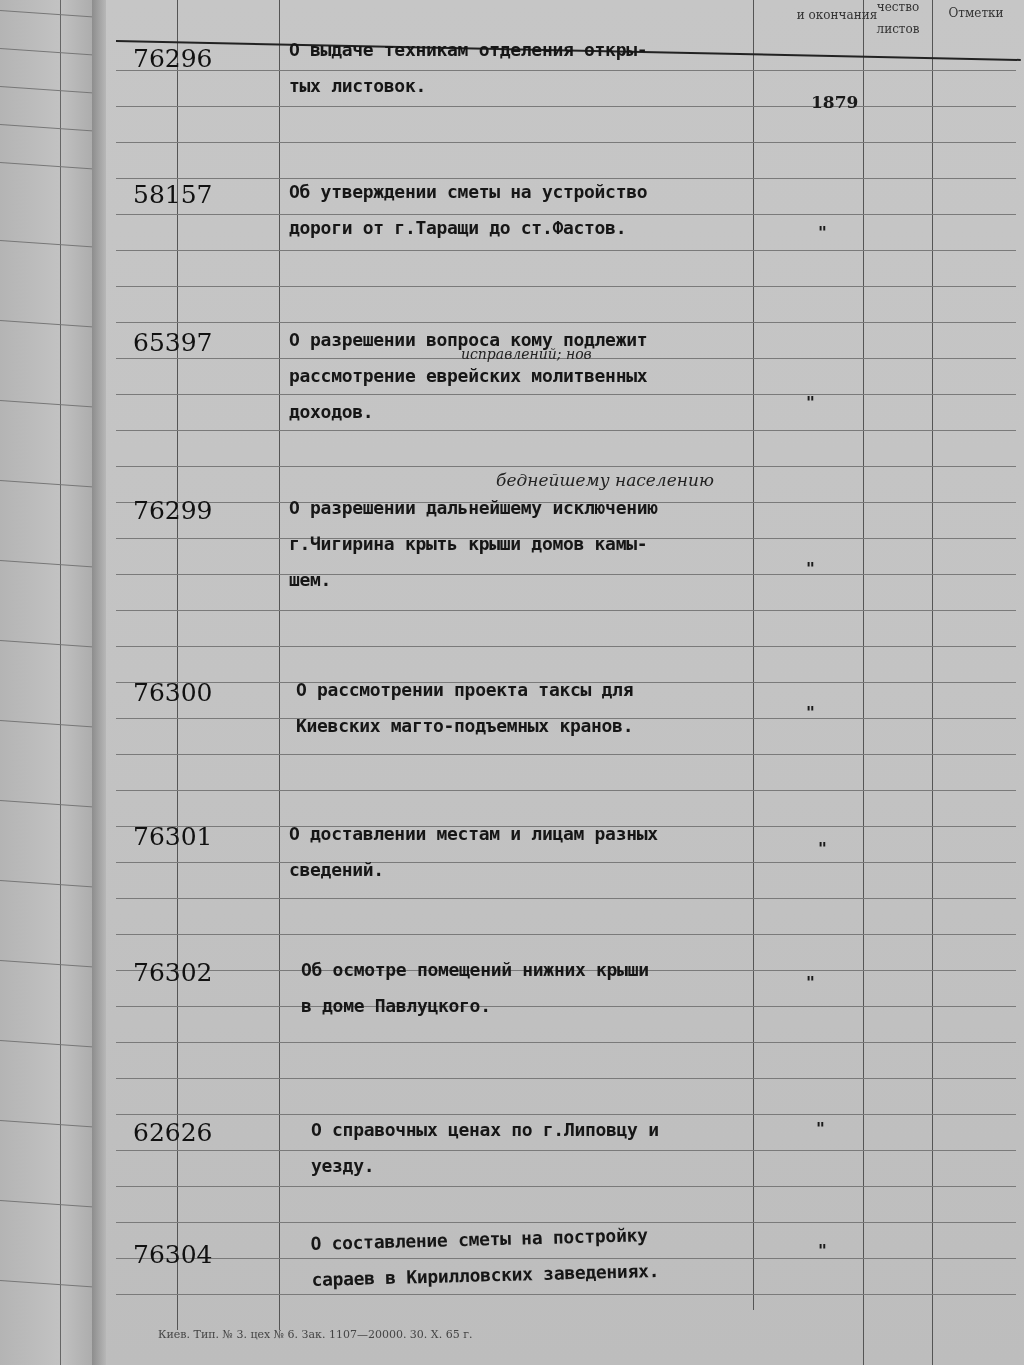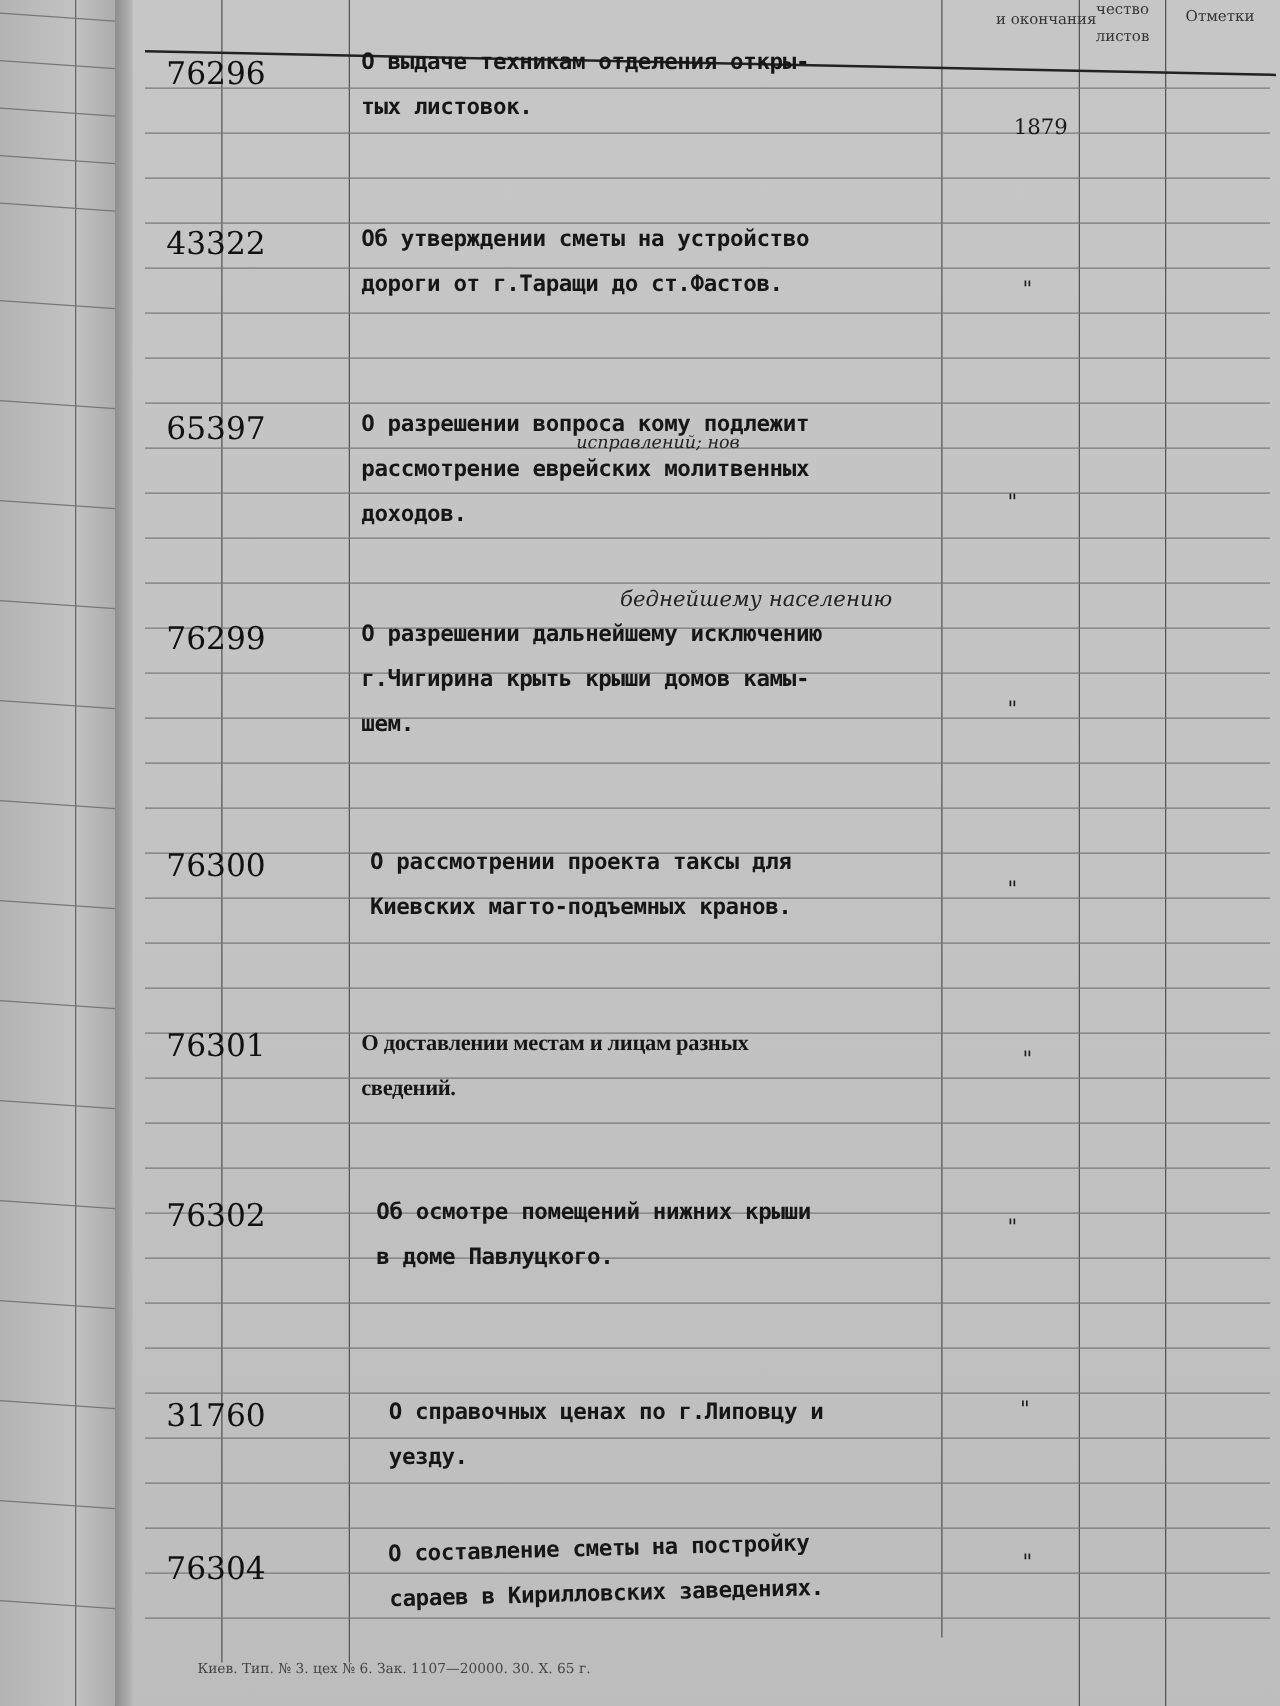--- a/index.html
+++ b/index.html
@@ -32,21 +32,21 @@
   .ruled { position:absolute; height:1px; background:#7a7a7a; }
   .entry { position:absolute; left:0; width:918px; }
   .entry-number {
     position:absolute; left:27px; font-family:"DejaVu Serif", serif; font-size:25px; color:#111;
   }
   .entry-title {
     position:absolute; left:183px; width:470px; font-size:18px; font-weight:bold; line-height:36px; letter-spacing:-0.3px;
     white-space:pre-line; color:#161616;
   }
   .entry-date {
-    position:absolute; left:705px; font-size:17px; font-weight:normal; font-family:"DejaVu Serif", serif;
+    position:absolute; left:705px; font-size:17px; font-weight:bold; font-family:"DejaVu Serif", serif;
   }
   .handwritten {
     position:absolute; font-family:"DejaVu Serif", serif; font-style:italic; font-size:14px; color:#222;
   }
   .footer-imprint {
     position:absolute; left:52px; top:1328px; font-family:"DejaVu Serif", serif; font-size:11px; color:#444;
   }
 </style>
 </head>
 <body>
@@ -125,21 +125,21 @@
   <div class="ruled" style="left:10px; top:1294px; width:900px;"></div>
 
   <div class="entry" style="top:44px;">
     <div class="entry-number">76296</div>
     <div class="entry-title" style="top:-12px;">О выдаче техникам отделения откры-
 тых листовок.</div>
     <div class="entry-date" style="top:48px;">1879</div>
   </div>
 
   <div class="entry" style="top:180px;">
-    <div class="entry-number">43322</div>
+    <div class="entry-number">58157</div>
     <div class="entry-title" style="top:-6px;">Об утверждении сметы на устройство
 дороги от г.Таращи до ст.Фастов.</div>
     <div class="entry-date" style="top:42px; left:712px;">"</div>
   </div>
 
   <div class="entry" style="top:328px;">
     <div class="entry-number">65397</div>
     <div class="entry-title" style="top:-6px;">О разрешении вопроса кому подлежит
 рассмотрение еврейских молитвенных
 доходов.</div>
@@ -158,34 +158,34 @@
 
   <div class="entry" style="top:678px;">
     <div class="entry-number">76300</div>
     <div class="entry-title" style="top:-6px; left:190px;">О рассмотрении проекта таксы для
 Киевских магто-подъемных кранов.</div>
     <div class="entry-date" style="top:24px; left:700px;">"</div>
   </div>
 
   <div class="entry" style="top:822px;">
     <div class="entry-number">76301</div>
-    <div class="entry-title" style="top:-6px;font-family:Liberation Serif, serif;">О доставлении местам и лицам разных
+    <div class="entry-title" style="top:-6px;">О доставлении местам и лицам разных
 сведений.</div>
     <div class="entry-date" style="top:16px; left:712px;">"</div>
   </div>
 
   <div class="entry" style="top:958px;">
     <div class="entry-number">76302</div>
     <div class="entry-title" style="top:-6px; left:195px;">Об осмотре помещений нижних крыши
 в доме Павлуцкого.</div>
     <div class="entry-date" style="top:14px; left:700px;">"</div>
   </div>
 
   <div class="entry" style="top:1118px;">
-    <div class="entry-number">31760</div>
+    <div class="entry-number">62626</div>
     <div class="entry-title" style="top:-6px; left:205px;">О справочных ценах по г.Липовцу и
 уезду.</div>
     <div class="entry-date" style="top:0px; left:710px;">"</div>
   </div>
 
   <div class="entry" style="top:1240px;">
     <div class="entry-number">76304</div>
     <div class="entry-title" style="top:-14px; left:205px; transform:rotate(-1.5deg); transform-origin:left;">О составление сметы на постройку
 сараев в Кирилловских заведениях.</div>
     <div class="entry-date" style="top:0px; left:712px;">"</div>

